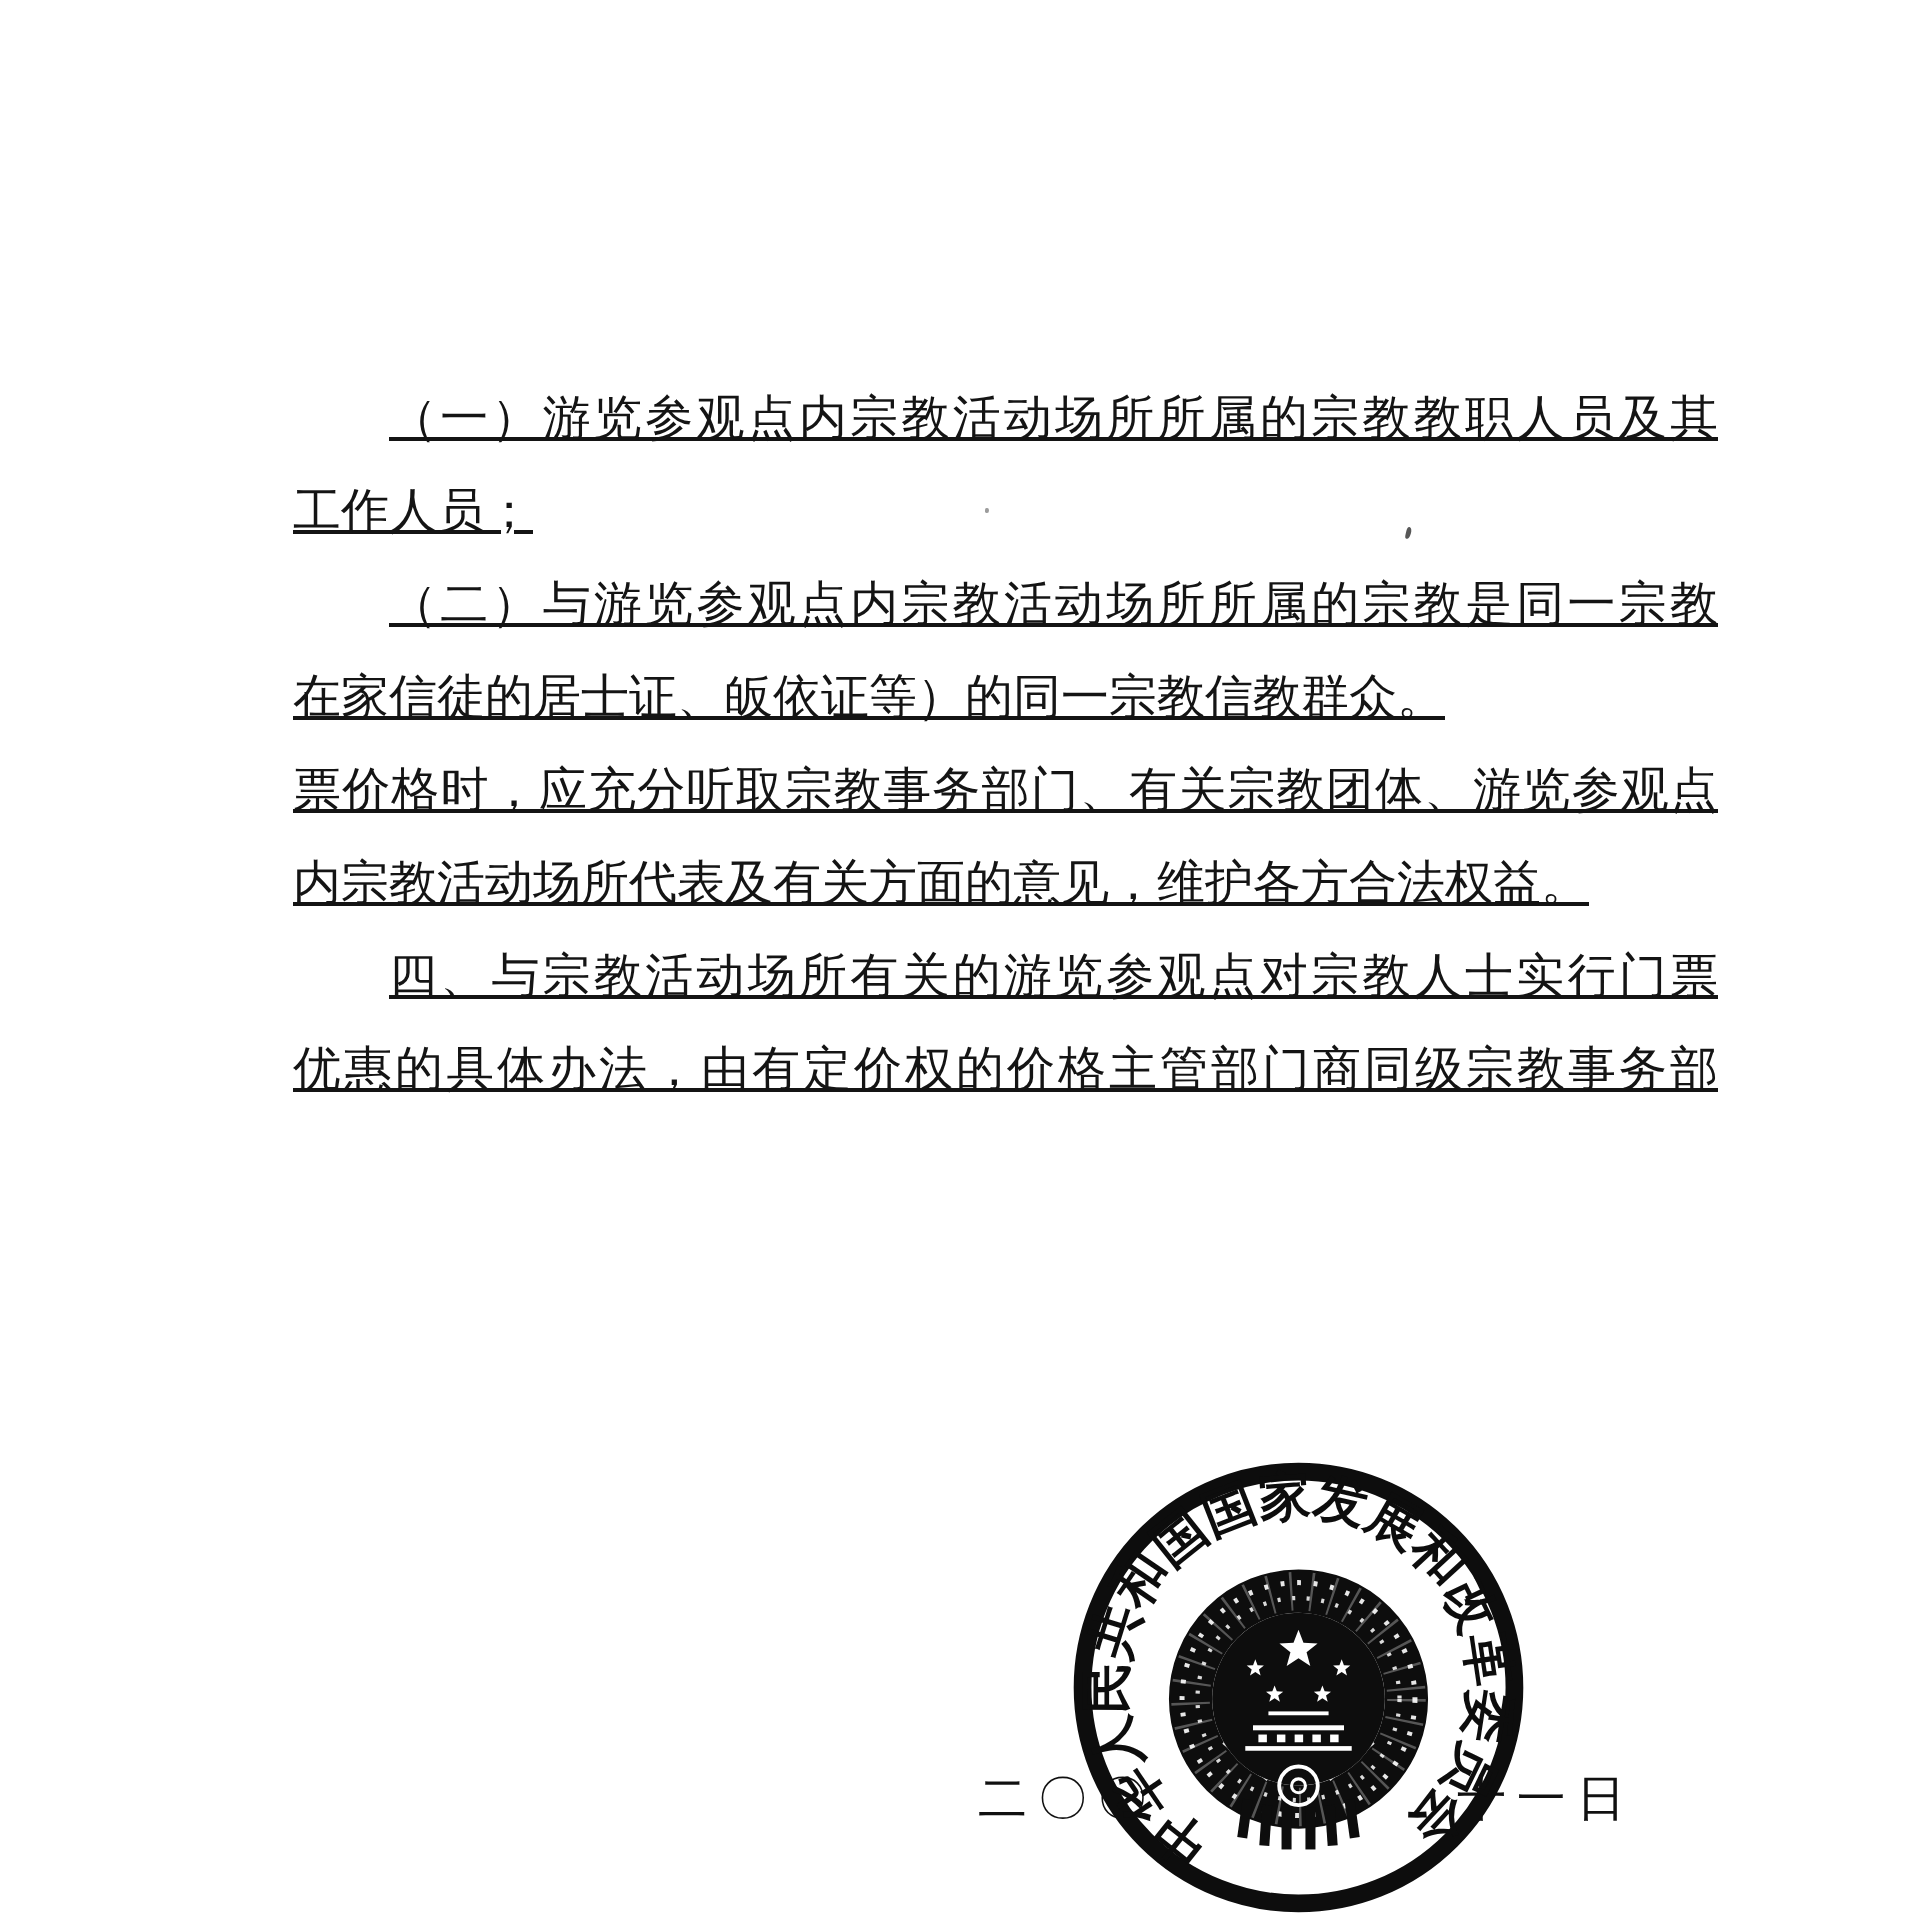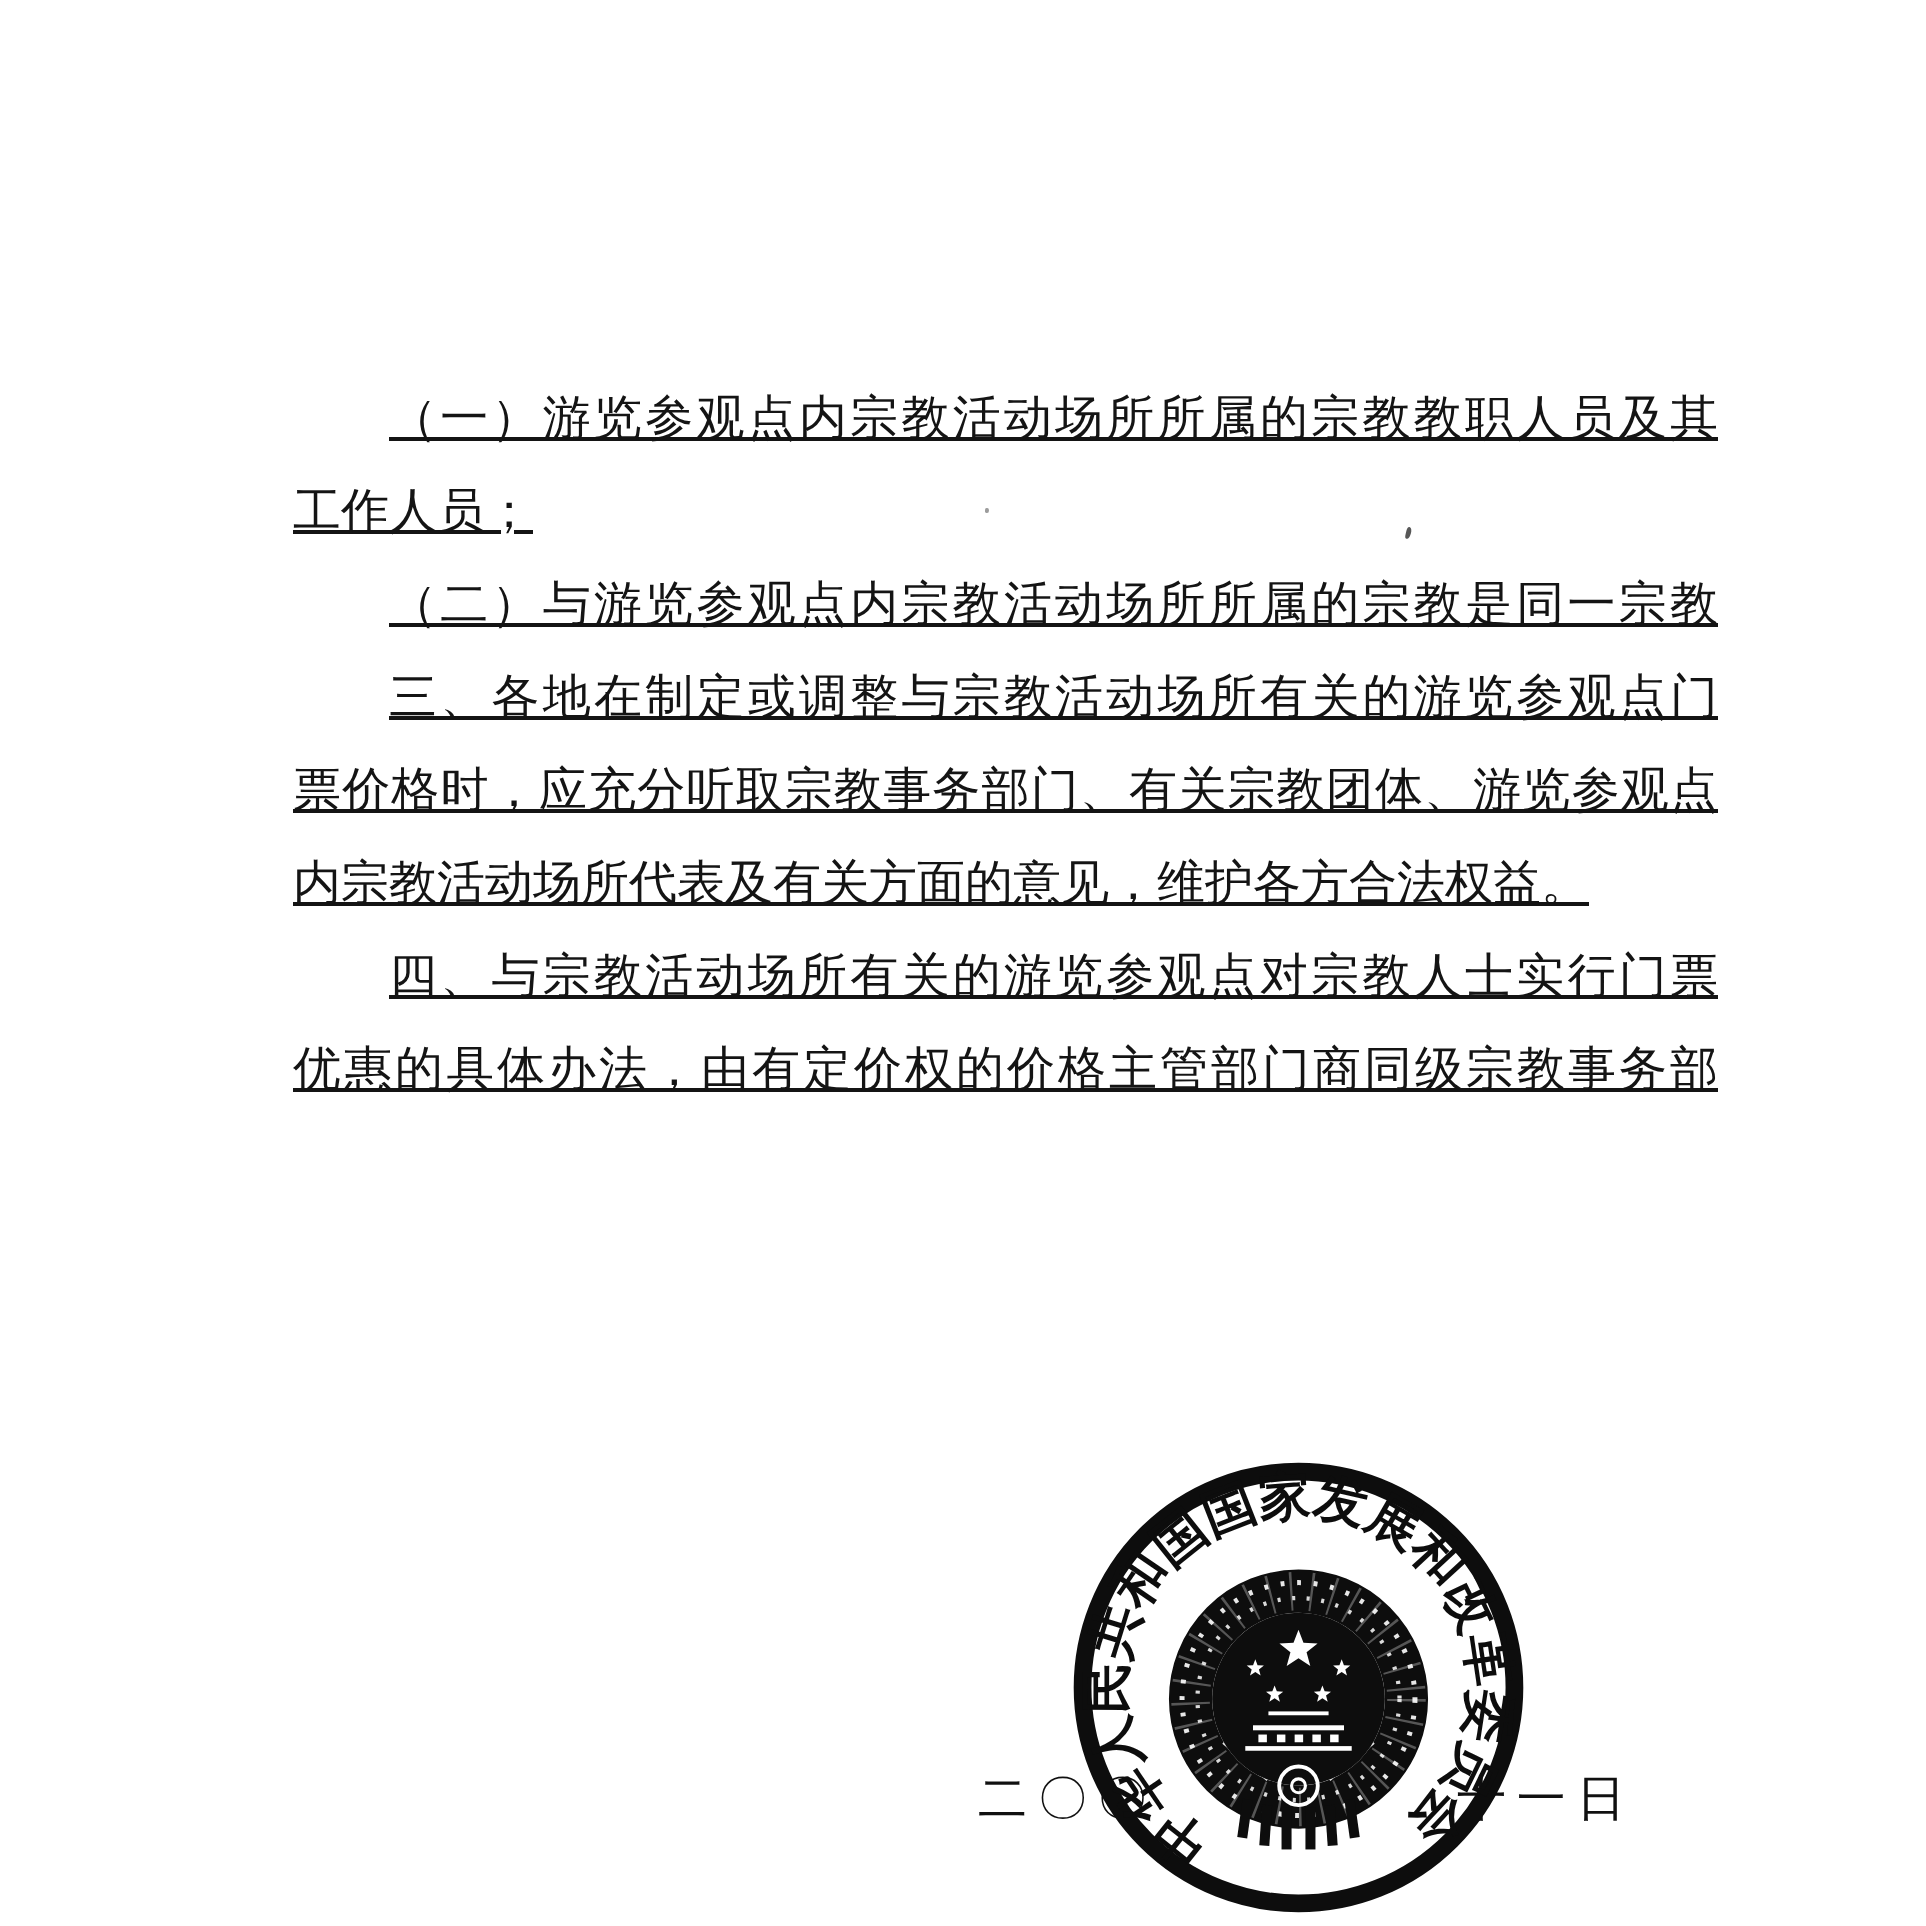--- a/index.html
+++ b/index.html
@@ -40,21 +40,21 @@
 </style>
 </head>
 <body>
 
 <div class="page">
 
   <div class="body-text">
     <div class="line just indent">（一）游览参观点内宗教活动场所所属的宗教教职人员及其</div>
     <div class="line left">工作人员；</div>
     <div class="line just indent">（二）与游览参观点内宗教活动场所所属的宗教是同一宗教</div>
-    <div class="line just indent">三、各地在制定或调整与宗教活动场所有关的游览参观点门</div>
+    <div class="line left">在家信徒的居士证、皈依证等）的同一宗教信教群众。</div>
     <div class="line just">票价格时，应充分听取宗教事务部门、有关宗教团体、游览参观点</div>
     <div class="line left">内宗教活动场所代表及有关方面的意见，维护各方合法权益。</div>
     <div class="line just indent">四、与宗教活动场所有关的游览参观点对宗教人士实行门票</div>
     <div class="line just">优惠的具体办法，由有定价权的价格主管部门商同级宗教事务部</div>
   </div>
 
   <div class="date-seg date-left">二〇〇</div>
   <div class="date-seg date-right">十一日</div>
 
   <svg class="seal" viewBox="0 0 1180 1180" aria-hidden="true">

